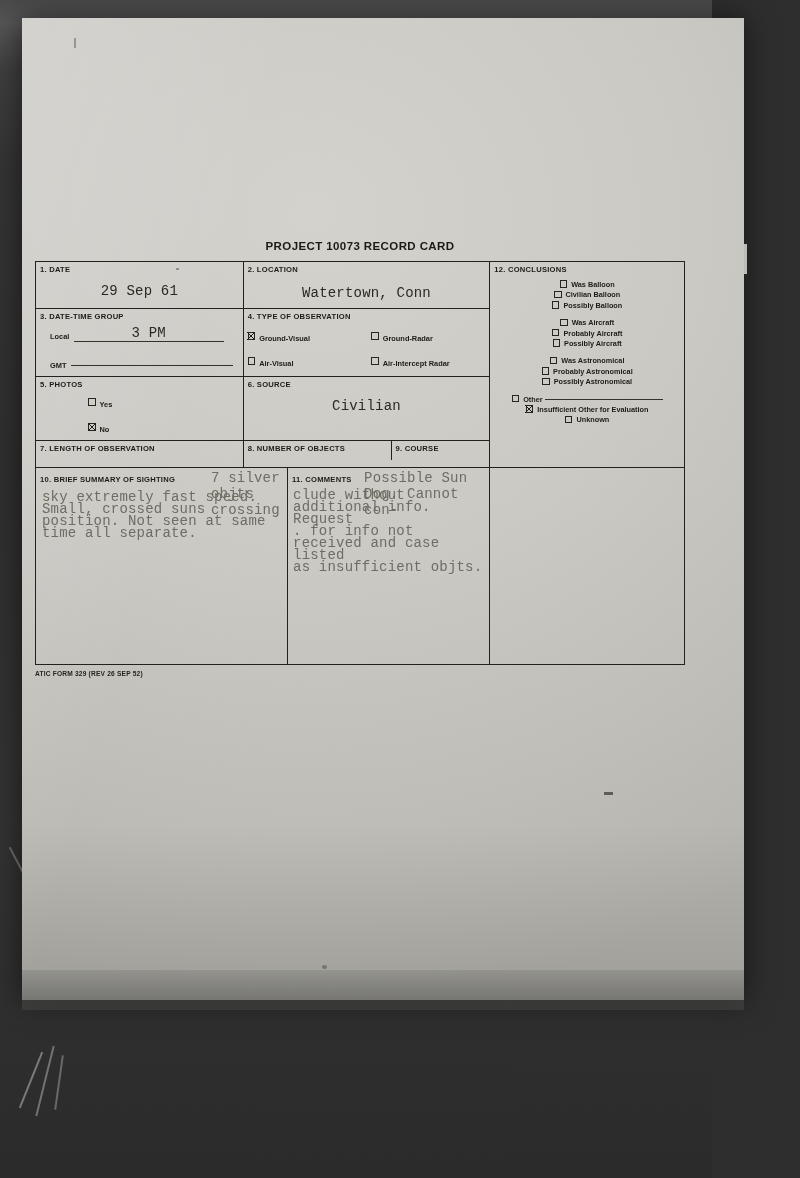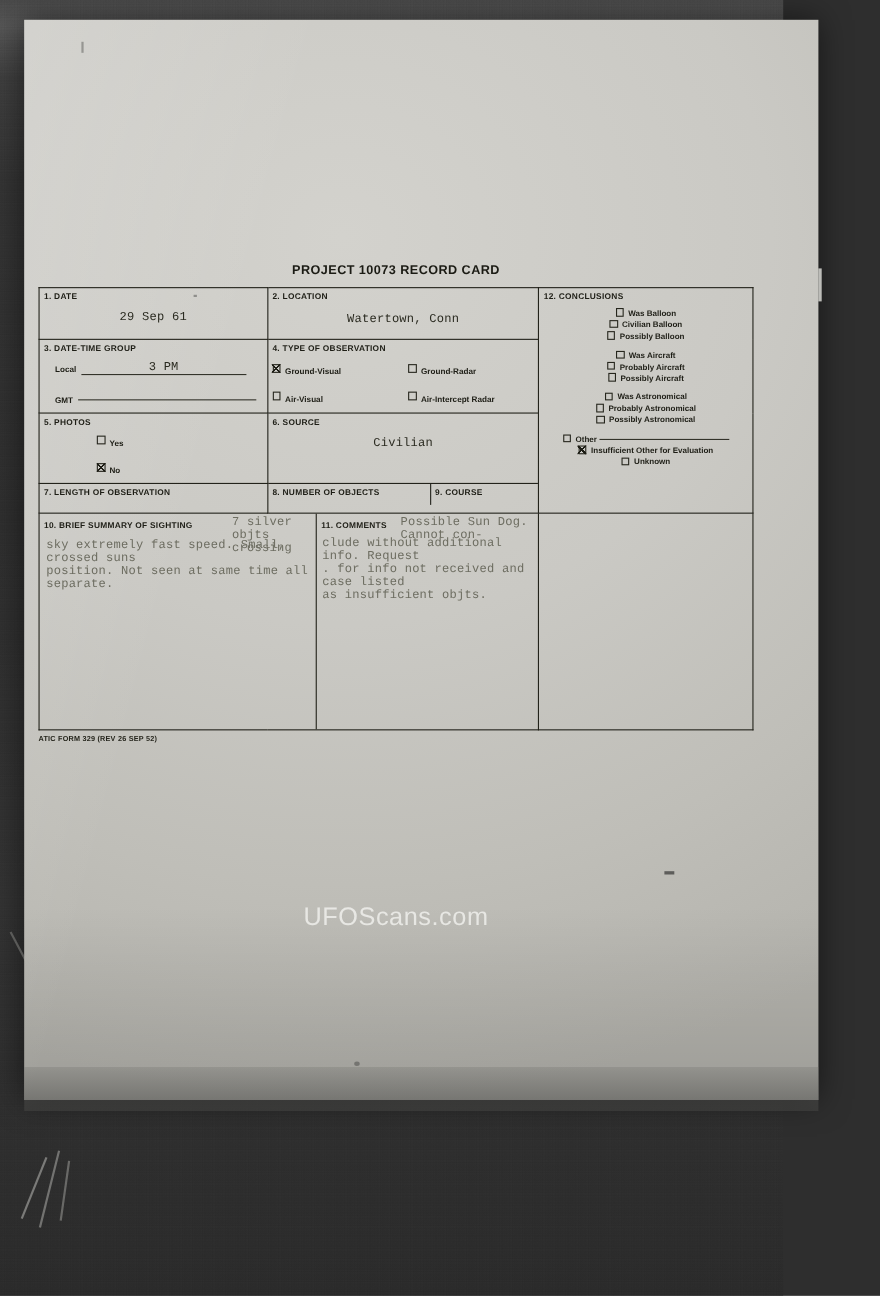--- a/index.html
+++ b/index.html
@@ -76,21 +76,21 @@
     padding:0;
   }
   .lbl{
     font-size:7.6px;font-weight:bold;letter-spacing:.25px;
     padding:3px 0 0 4px;
     color:#1d1d15;
   }
   .cellpad{padding:3px 4px 4px 4px;}
   .hand{
     font-family:"Liberation Mono", monospace;
-    font-size:11px;
+    font-size:14px;
     color:#2a2a20;
     letter-spacing:.2px;
   }
   .hand.faded{color:#6d6d61;}
   .center{text-align:center;}
   .chk{
     display:inline-block;width:5.5px;height:5.5px;
     border:1px solid #26261d;
     margin-right:4px;vertical-align:middle;
     position:relative;top:-1px;
@@ -338,14 +338,13 @@
           </tbody>
               </table>
         </td>
       </tr>
     </tbody>
       </table>
 
     <div id="formno">ATIC FORM 329 (REV 26 SEP 52)</div>
   </div>
 
-  <div id="watermark">UFOScans.com</div>
 </div>
 
 </body></html>

